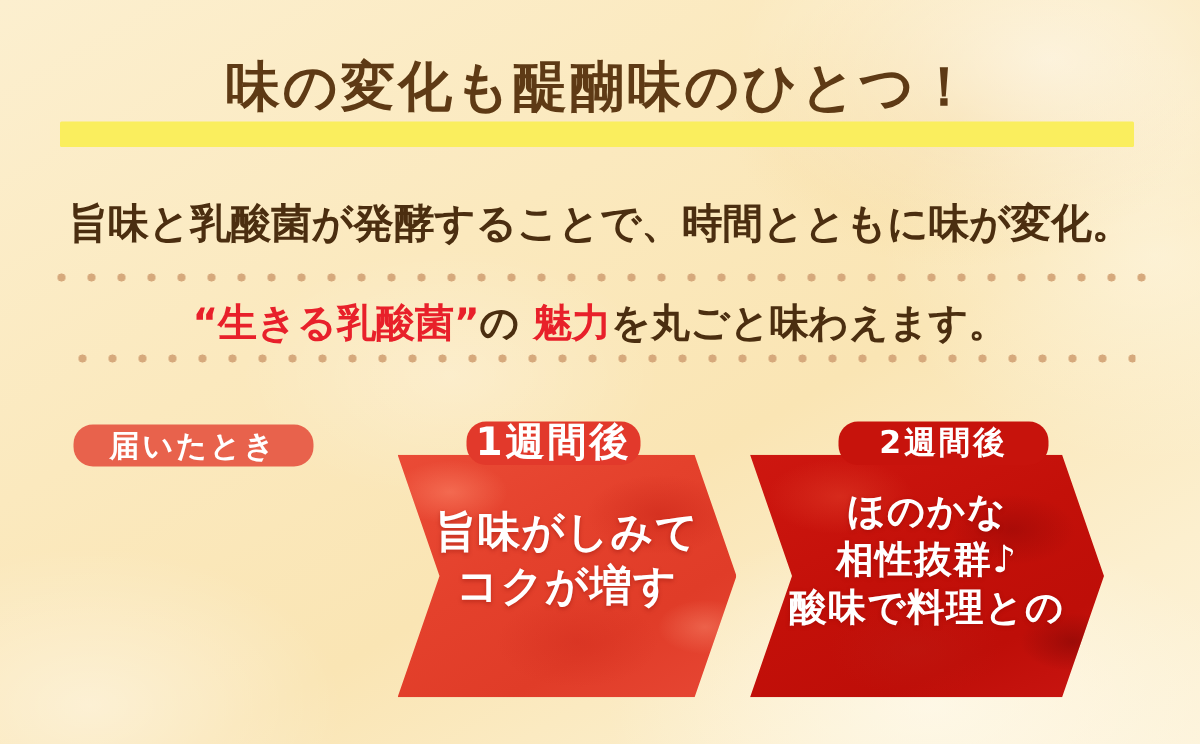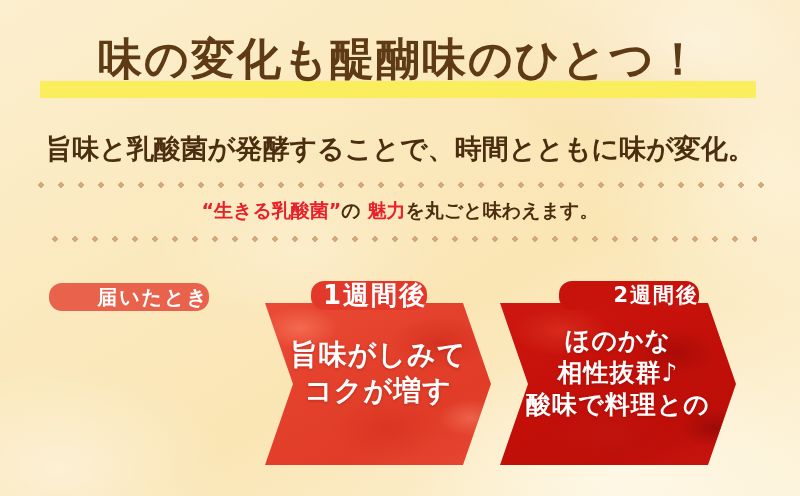--- a/index.html
+++ b/index.html
@@ -23,21 +23,21 @@
   
   .title-wrap{position:absolute;left:0;top:26px;width:800px;height:70px;}
   .title-hl{
     position:absolute;left:40px;top:55px;width:716px;height:17px;
     background:#FAEE5E;border-radius:1px;
   }
   .title-text{
     position:absolute;left:0;top:0;width:800px;
     text-align:center;
     font-family:"DejaVu Sans","Liberation Sans",sans-serif;
-    font-size:44px;font-weight:700;letter-spacing:2px;
+    font-size:36px;font-weight:700;letter-spacing:2px;
     color:#5E3A15;line-height:66px;white-space:nowrap;
   }
 
   
   .dots{
     position:absolute;height:6px;
     background-image:radial-gradient(circle, #D6A97C 0 2.6px, rgba(0,0,0,0) 2.8px);
     background-size:20px 6px;background-repeat:repeat-x;background-position:0 0;
   }
   .dots-1{left:31px;top:182px;width:738px;}
@@ -46,21 +46,21 @@
   
   .sub1{
     position:absolute;left:0;top:131px;width:800px;text-align:center;
     font-family:"DejaVu Sans","Liberation Sans",sans-serif;
     font-size:27px;font-weight:700;letter-spacing:0px;
     color:#4B2E10;white-space:nowrap;
   }
   .sub2{
     position:absolute;left:0;top:198px;width:800px;text-align:center;
     font-family:"DejaVu Sans","Liberation Sans",sans-serif;
-    font-size:19px;font-weight:700;letter-spacing:0px;
+    font-size:26px;font-weight:700;letter-spacing:0px;
     color:#4B2E10;white-space:nowrap;
   }
   .sub2 .red{color:#E8202A;}
 
   
   .panels{position:absolute;left:0;top:303px;width:800px;height:162px;}
   .panel{
     position:absolute;top:0;height:162px;overflow:hidden;
   }
   .panel .tex{position:absolute;inset:0;}
@@ -109,21 +109,21 @@
   }
   .p1 .txt{top:34px;font-size:29px;}
   .p2 .txt{top:34px;font-size:28px;}
   .p3 .txt{top:22px;font-size:25px;}
 
   
   .badge{
     position:absolute;
     font-family:"DejaVu Sans","Liberation Sans",sans-serif;
     font-weight:700;color:#FFFFFF;white-space:nowrap;
-    border-radius:13px;text-align:right;
+    border-radius:13px;text-align:center;
     z-index:5;
   }
   .b1{left:49px;top:283px;width:160px;height:28px;line-height:28px;font-size:20px;
       background:#E8624C;letter-spacing:2px;}
   .b2{left:311px;top:281px;width:116px;height:29px;line-height:29px;font-size:26px;
       background:#E2392B;letter-spacing:2px;}
   .b3{left:559px;top:281px;width:140px;height:29px;line-height:29px;font-size:21px;
       background:#C7130C;letter-spacing:2px;}
   .badge::after{
     content:"";position:absolute;left:0;top:0;right:0;bottom:0;

